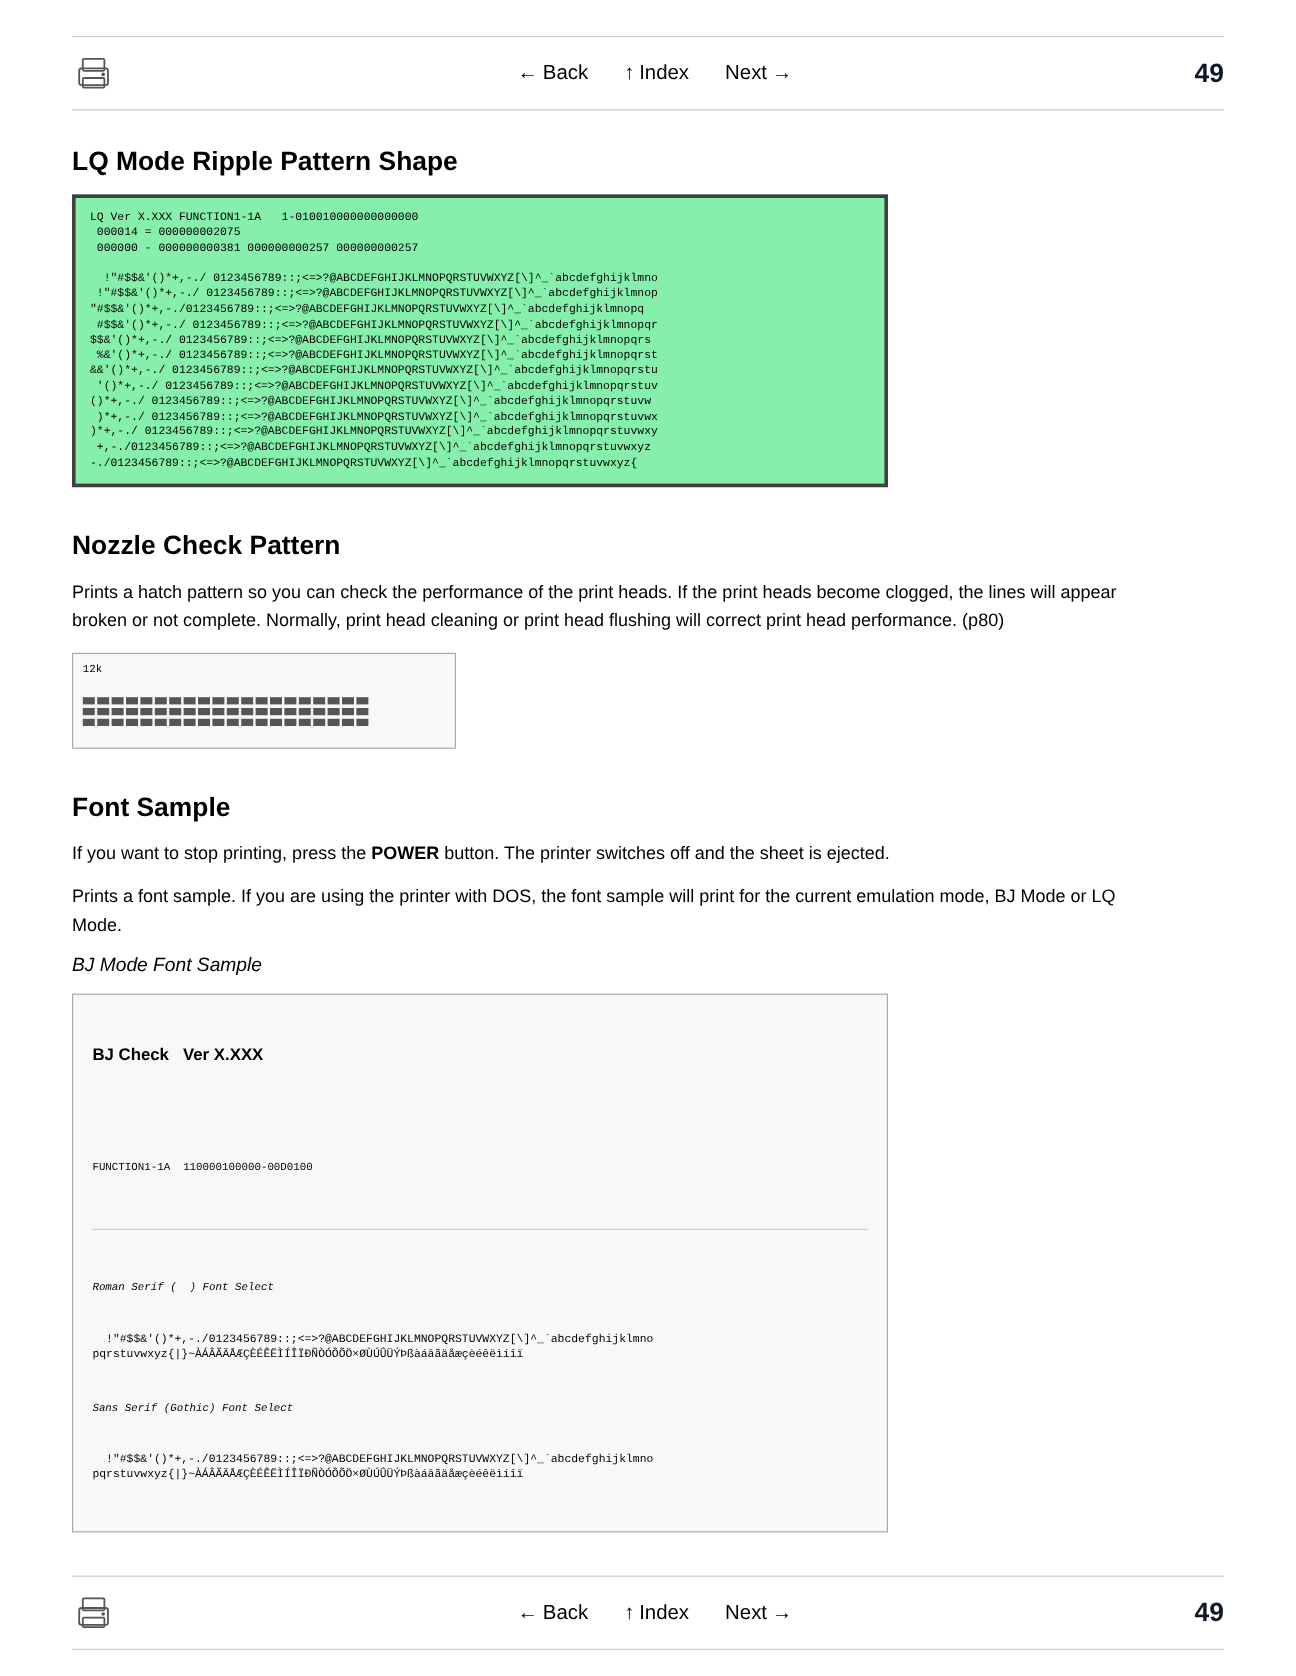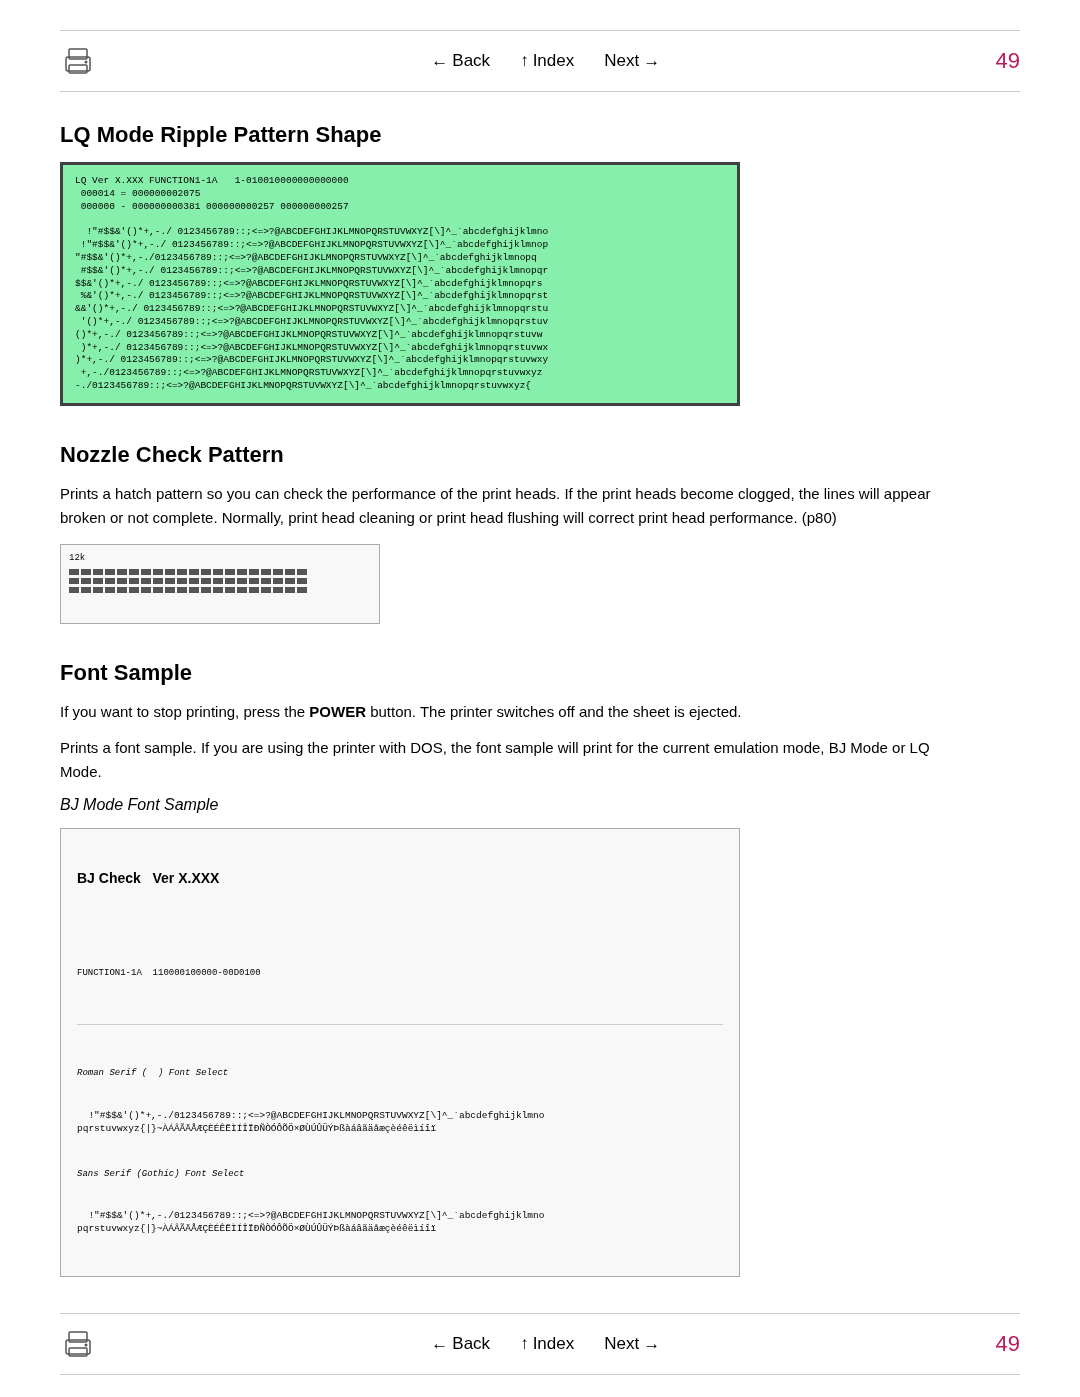--- a/index.html
+++ b/index.html
@@ -49,22 +49,22 @@
       color: #000;
       text-decoration: none;
       display: flex;
       align-items: center;
       gap: 4px;
       font-size: 17px;
     }
 
     .nav-right {
       font-size: 22px;
-      font-weight: normal;
-      color: #be185d;
+      font-weight: bold;
+      color: #0f172a;
     }
 
     
     .section-title-bold {
       font-size: 22px;
       font-weight: bold;
       margin-bottom: 14px;
     }
 
     .section-title-italic-bold {
@@ -93,21 +93,21 @@
     }
 
     
     .nozzle-check-img {
       border: 1px solid #aaa;
       background: #f8f8f8;
       width: 320px;
       height: 80px;
       margin: 14px 0;
       display: flex;
-      align-items: flex-start;
+      align-items: center;
       padding: 6px 8px;
       position: relative;
     }
 
     .nozzle-check-grid {
       display: flex;
       flex-direction: column;
       gap: 3px;
       margin-top: 18px;
     }

